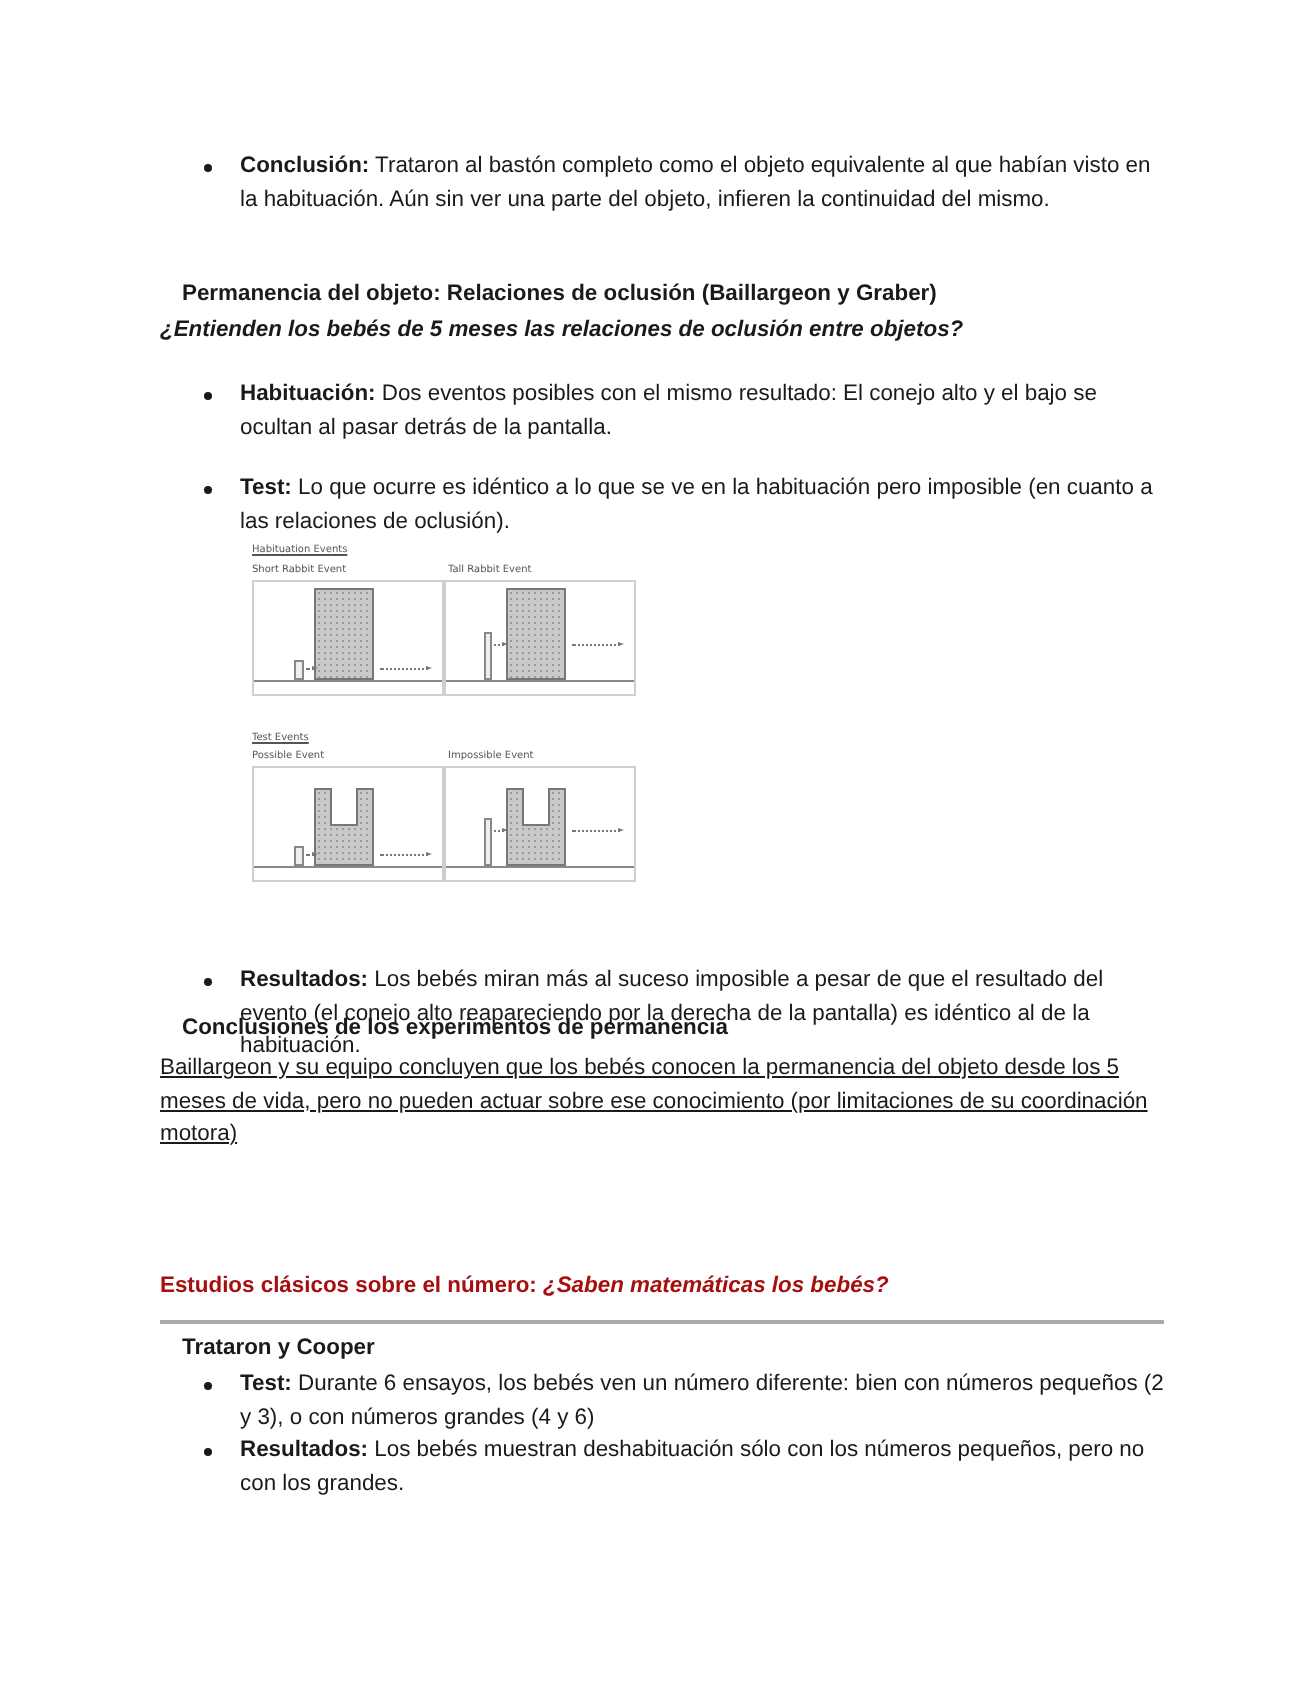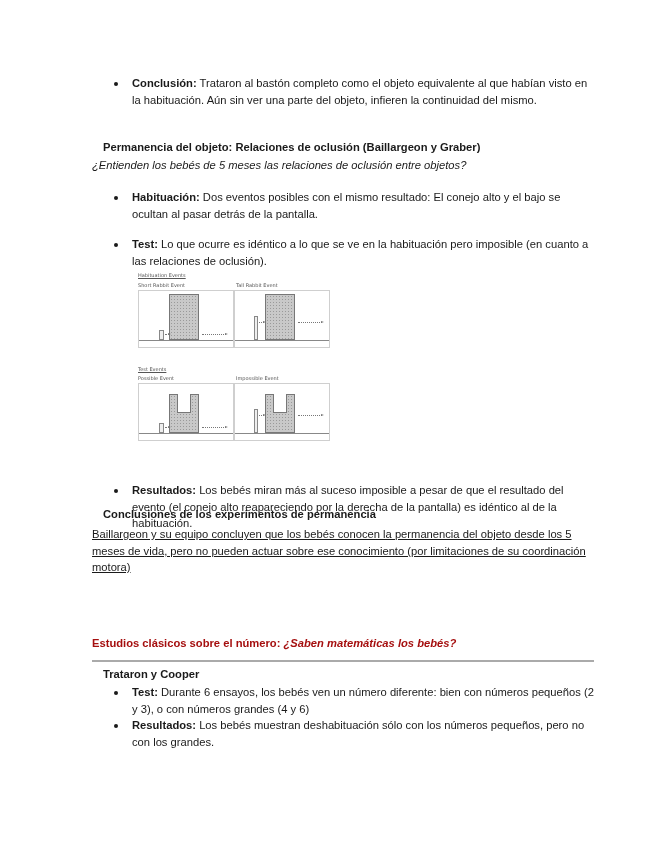--- a/index.html
+++ b/index.html
@@ -1,31 +1,31 @@
 <!DOCTYPE html>
 <html><head>
   <meta charset="utf-8">
   <style>
     html, body { margin: 0; padding: 0; background: #ffffff; }
     body {
       width: 655px; height: 848px; position: relative; overflow: hidden;
       font-family: "Liberation Sans", sans-serif; color: #1a1a1a;
       font-size: 11.2px; line-height: 16.5px;
     }
-    .page { position: absolute; left: 16px; top: 0; width: 624px; height: 848px; }
+    .page { position: absolute; left: 4px; top: 0; width: 624px; height: 848px; }
     .block { position: absolute; left: 76px; width: 505px; }
     ul.bul { list-style: none; margin: 0; padding: 0; }
     ul.bul li { position: relative; padding-left: 40px; }
     ul.bul li::before {
       content: ""; position: absolute; left: 22px; top: 6.5px;
       width: 4px; height: 4px; border-radius: 50%; background: #1a1a1a;
     }
     b { font-weight: bold; }
     .h-bold { font-weight: bold; margin-left: 11px; }
-    .ital { font-style: italic; }
+    .ital { font-style: italic; font-weight: bold; }
     .red-heading { color: #a50f0f; font-weight: bold; }
     .red-heading .q { font-style: italic; }
     .rule { position: absolute; left: 76px; width: 502px; top: 660px; height: 2px; background: #aaaaaa; }
 
     
     .figure { position: absolute; left: 118px; top: 270px; width: 200px; height: 170px; }
     .fig-label { position: absolute; font-size: 5px; line-height: 6px; color: #555; font-family: "DejaVu Sans", sans-serif; }
     .fig-label.u { text-decoration: underline; }
     .panel { position: absolute; width: 94px; height: 56px; border: 1px solid #cfcfcf; background: #fff; }
     .ground { position: absolute; left: 0; right: 0; bottom: 6px; height: 1px; background: #888; }

